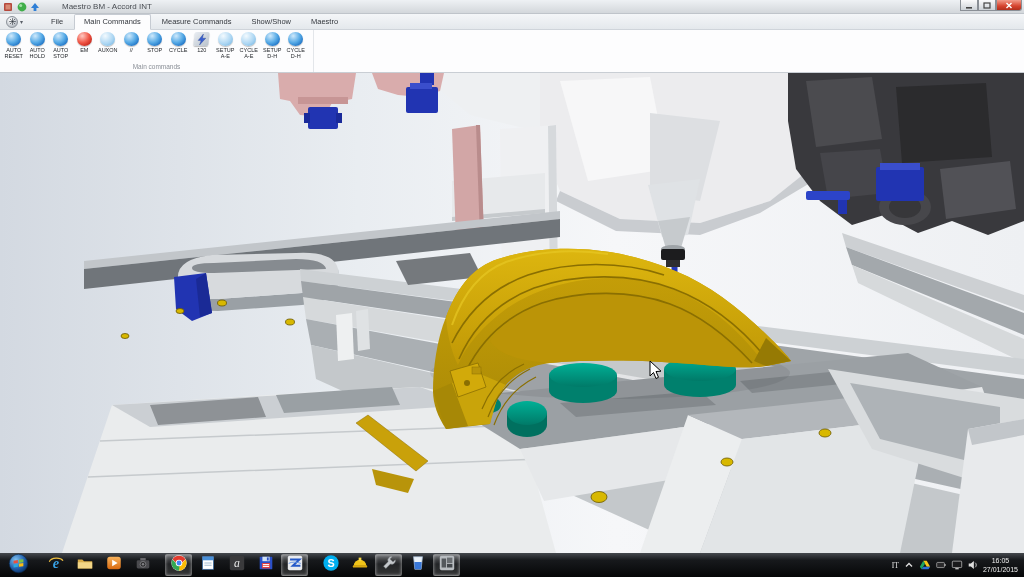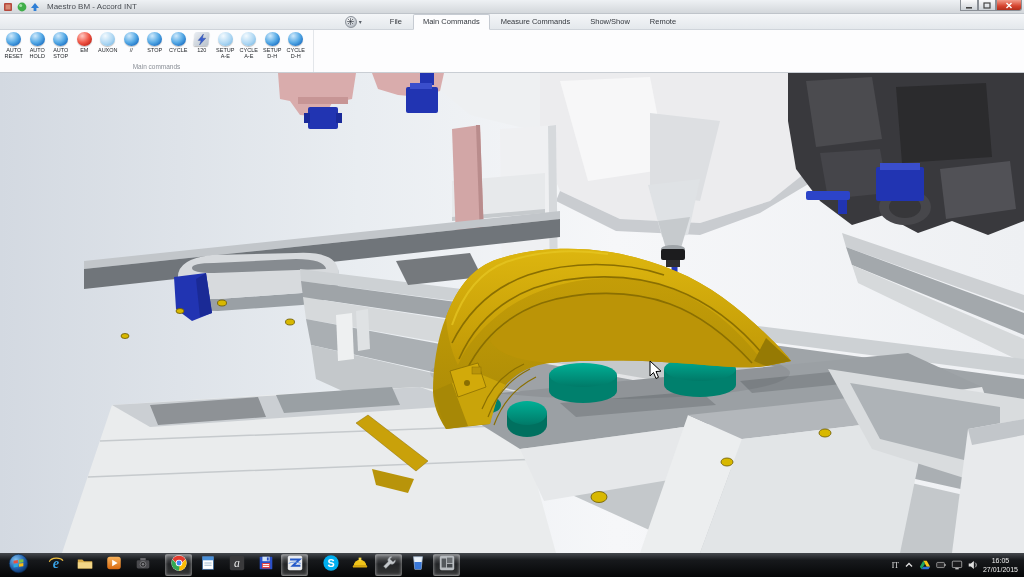--- a/index.html
+++ b/index.html
@@ -10,32 +10,31 @@
     background:#fff;
   }
   
   .titlebar{
     height:14px; background:linear-gradient(#eef1f4,#d3d7db);
     border-bottom:1px solid #bfc4ca;
     display:flex; align-items:center; gap:3px; padding:0 4px; position:relative;
   }
   .tb-ico{ width:10px; height:10px; display:flex; align-items:center; justify-content:center; }
   .tb-ico svg{ width:10px; height:10px; }
-  .win-title{ font-size:8px; color:#4a4e54; margin-left:4px; white-space:nowrap; }
+  .win-title{ font-size:8px; color:#4a4e54; margin-left:19px; white-space:nowrap; }
   .caption{ position:absolute; top:0; right:2px; display:flex; }
   .cap{ width:18px; height:11px; border:1px solid #8a8f96; border-top:none;
         background:linear-gradient(#fbfbfc,#cdd2d7); display:flex; align-items:center; justify-content:center; }
   .cap svg{ width:10px; height:7px; }
   .cap.close{ width:26px; background:linear-gradient(#f29c8b,#d6442f 60%,#b22f1d); border-radius:0 0 3px 0; }
   
   .tabrow{
     height:16px; background:linear-gradient(#f4f6f8,#e4e8ec);
     display:flex; align-items:flex-end; padding-left:4px; gap:2px;
     border-bottom:1px solid #cfd4da;
-    justify-content:center;
   }
   .app-orb{ width:26px; height:13px; display:flex; align-items:center; gap:2px; margin:0 8px 1px 2px; }
   .app-orb .orb{ width:12px; height:12px; border-radius:50%;
      background:radial-gradient(circle at 35% 30%, #fdfdfd, #c9ced4 55%, #9aa0a8);
      border:1px solid #8d939b; display:flex; align-items:center; justify-content:center; }
   .app-orb .orb svg{ width:7px; height:7px; }
   .app-orb .drop{ font-size:6px; color:#5a6068; }
   .tab{ font-size:7.5px; color:#33373d; padding:2px 9px 3px; cursor:default; white-space:nowrap; }
   .tab.active{ background:#fdfdfe; border:1px solid #c6cbd2; border-bottom:1px solid #fdfdfe;
      border-radius:2px 2px 0 0; margin-bottom:-1px; }
@@ -131,21 +130,21 @@
             </g>
           </svg>
       </span>
       <span class="drop">▾</span>
     </span>
     <span id="ribbon-tabs" style="display: flex; align-items: flex-end; gap: 2px;">
         <div class="tab">File</div>
         <div class="tab active">Main Commands</div>
         <div class="tab">Measure Commands</div>
         <div class="tab">Show/Show</div>
-        <div class="tab">Remote</div>
+        <div class="tab">Maestro</div>
       </span>
   </div>
 
   <div class="toolbar">
     <div class="cmd-group">
       <div class="cmd-buttons" id="cmd-buttons">
           <div class="cmd-btn">
             <div class="cmd-ball ball-blue"></div>
             <div class="cmd-label">AUTO
 RESET</div>

